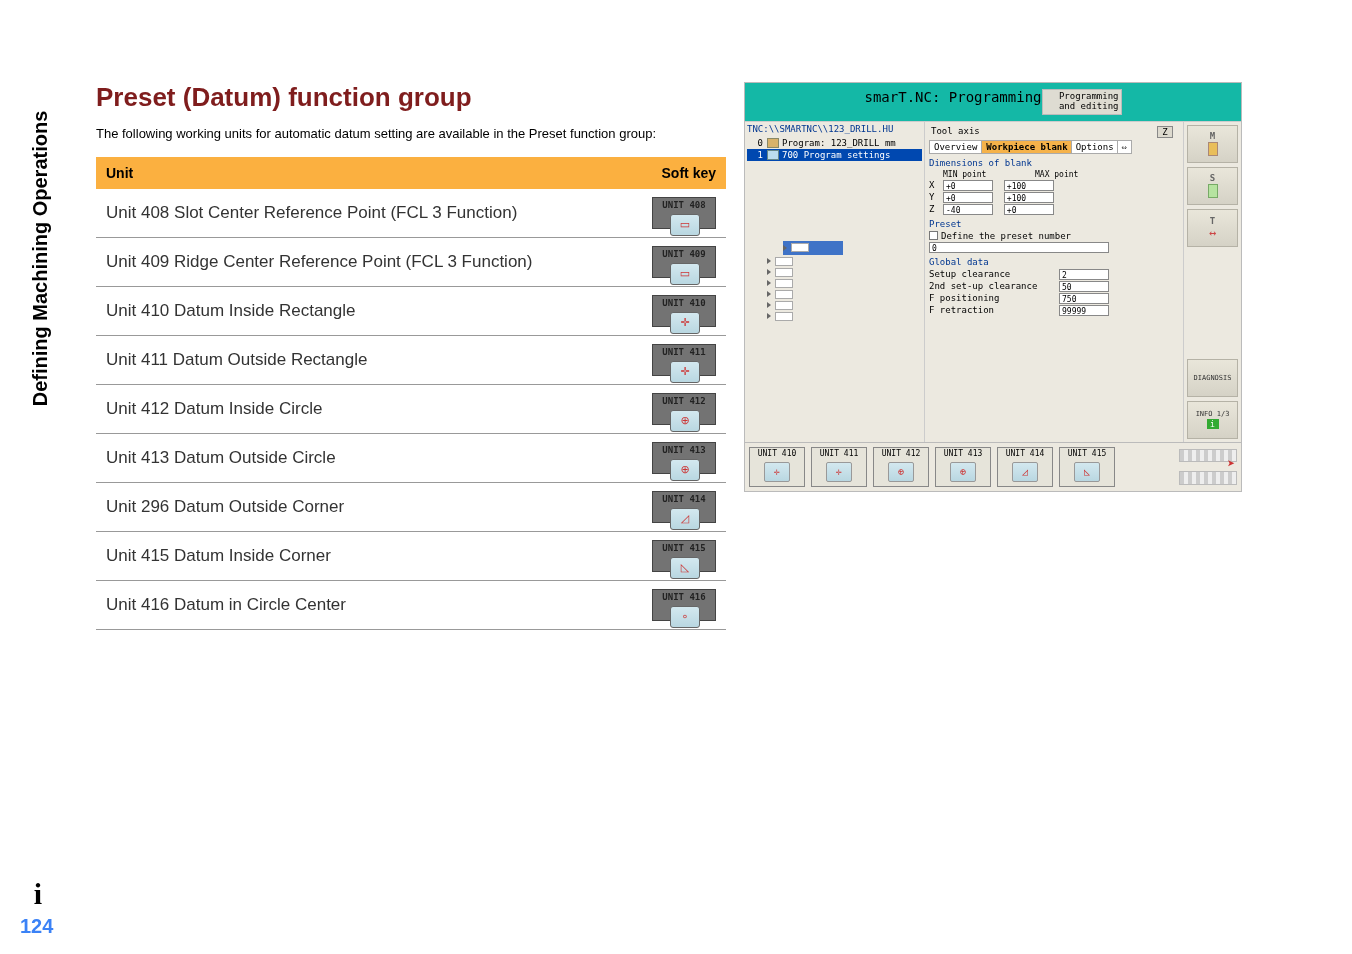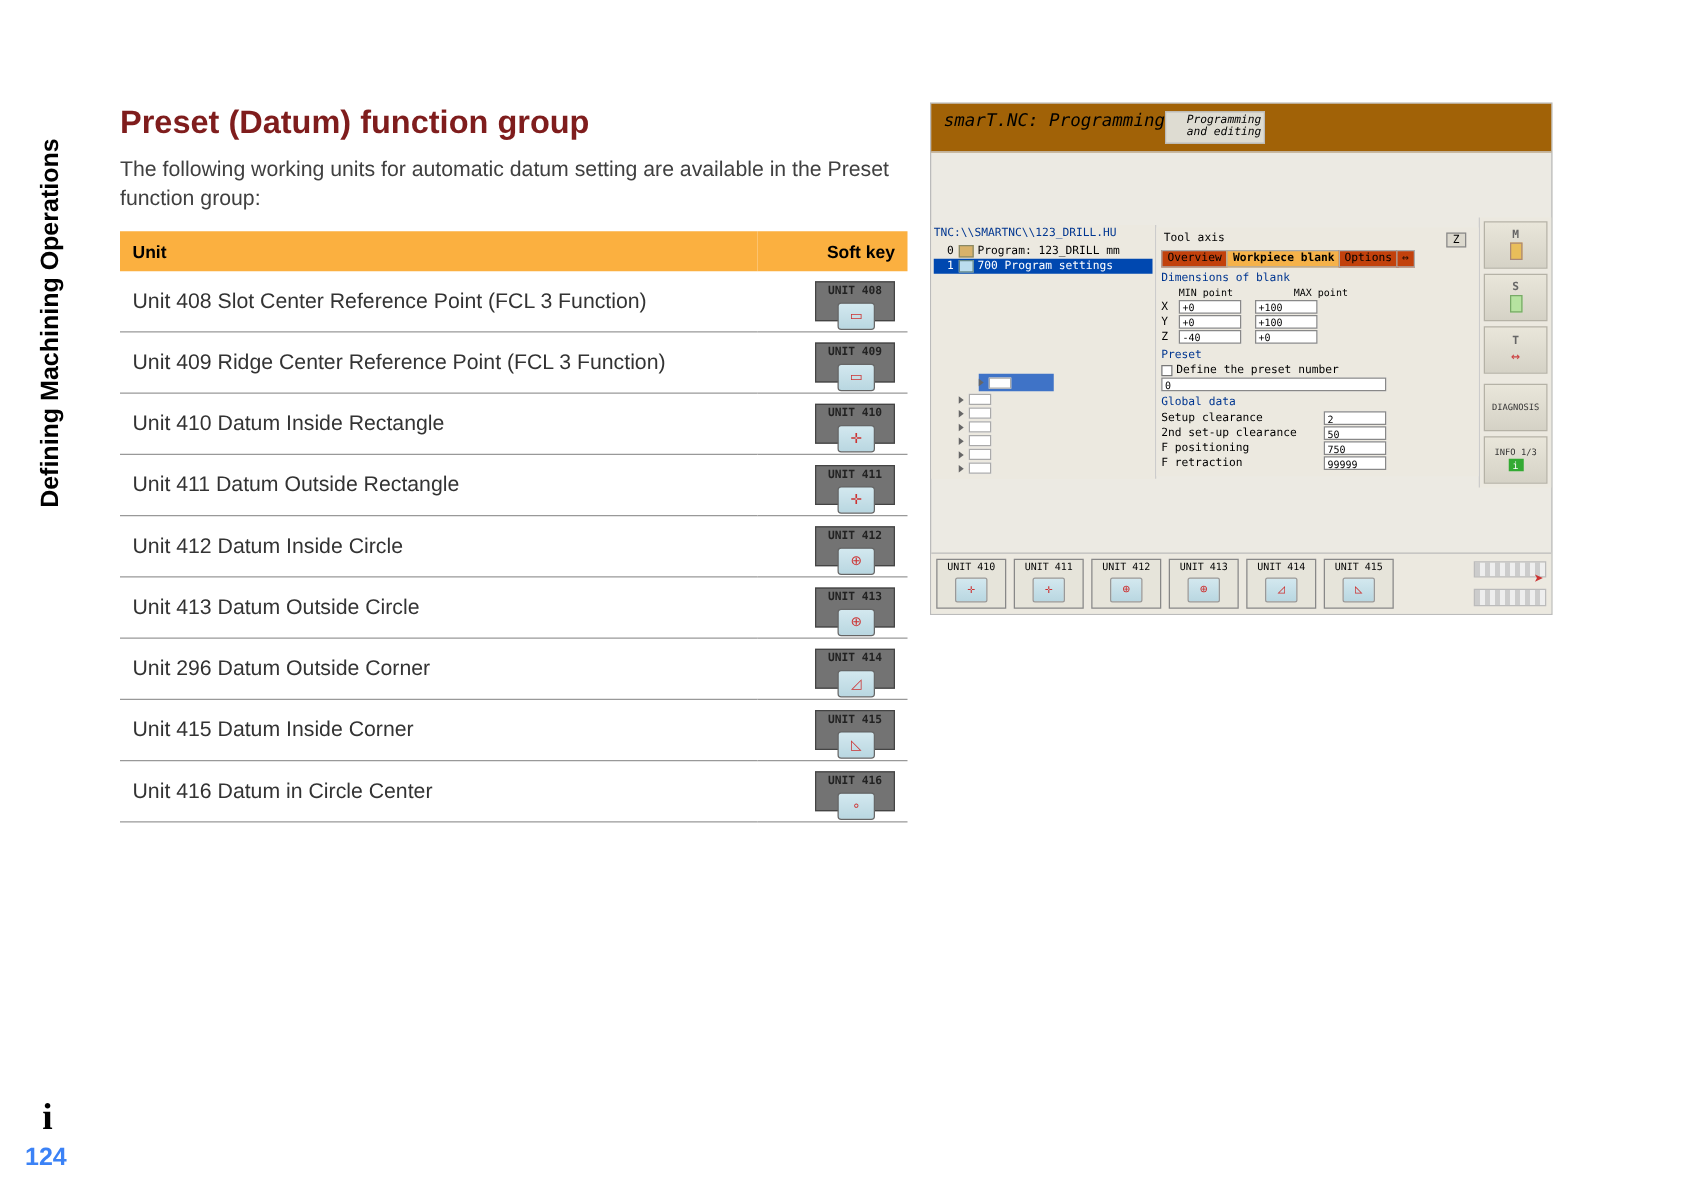--- a/index.html
+++ b/index.html
@@ -34,22 +34,22 @@
       top: 82px;
       width: 630px;
     }
     .heading {
       font-size: 26px;
       font-weight: bold;
       color: #7f1d1d;
       margin-bottom: 12px;
     }
     .intro {
-      font-size: 17px;
-      color: #404040;
+      font-size: 13px;
+      color: #000000;
       line-height: 1.35;
       margin-bottom: 14px;
     }
     .table {
       width: 100%;
       border-collapse: collapse;
     }
     .table-header {
       background: #fbb040;
     }
@@ -114,40 +114,38 @@
       left: 744px;
       top: 82px;
       width: 498px;
       height: 410px;
       border: 1px solid #bbb;
       background: #eceae3;
       font-family: monospace;
     }
     .ss-header {
       display: flex;
-      justify-content: flex-start;
+      justify-content: center;
       padding: 6px 10px 6px 10px;
       font-size: 14px;
       border-bottom: 1px solid #ccc;
-      background: #a16207;
-      font-style: italic;
+      background: #14b8a6;
     }
     .ss-header-right {
       font-size: 9px;
       text-align: right;
       line-height: 1.1;
       width: 80px;
       background:#dedcd2;
       border:1px solid #bbb;
       padding:2px;
     }
     .ss-body {
       display: flex;
       height: 320px;
-      align-items: center;
     }
     .ss-tree {
       width: 180px;
       border-right: 1px solid #ccc;
       background: #ece9e0;
       font-size: 9px;
       padding: 2px;
     }
     .ss-tree .path { color:#003690; margin-bottom:3px; }
     .ss-tree .row { display:flex; align-items:center; padding:1px 0; }
@@ -163,21 +161,21 @@
     .ss-form {
       flex: 1;
       background: #ece9e0;
       font-size: 9px;
       padding: 4px;
       position: relative;
     }
     .ss-form-toolrow{ display:flex; justify-content:space-between; padding:0 6px 2px 2px;}
     .ss-form-toolrow .zbox{ border:1px solid #888; background:#dcd9ce; width:16px; text-align:center;}
     .ss-tabs { display:flex; }
-    .ss-tab { border:1px solid #aaa; padding:1px 4px; background:#c2410c; margin-right:-1px; }
+    .ss-tab { border:1px solid #aaa; padding:1px 4px; background:#ffffff; margin-right:-1px; }
     .ss-tab.active { background:#f5b24a; font-weight:bold; }
     .ss-tab.right { margin-left:-1px;}
     .ss-form .group-title { color:#003690; margin-top:4px; margin-bottom:2px; }
     .ss-form .field-row { display:flex; align-items:center; margin:1px 0; }
     .ss-form .field-row .lbl { width:14px; }
     .ss-form .field-row .lbl2 { width:130px; }
     .ss-form .input { border:1px solid #888; background:#fff; padding:0 2px; height:11px; width:50px; display:inline-block; font-size:8px; line-height:11px;}
     .ss-form .input.wide { width:60px; }
     .ss-form .cols { display:flex; }
     .ss-form .col-head { width:92px; font-size:8px; }

